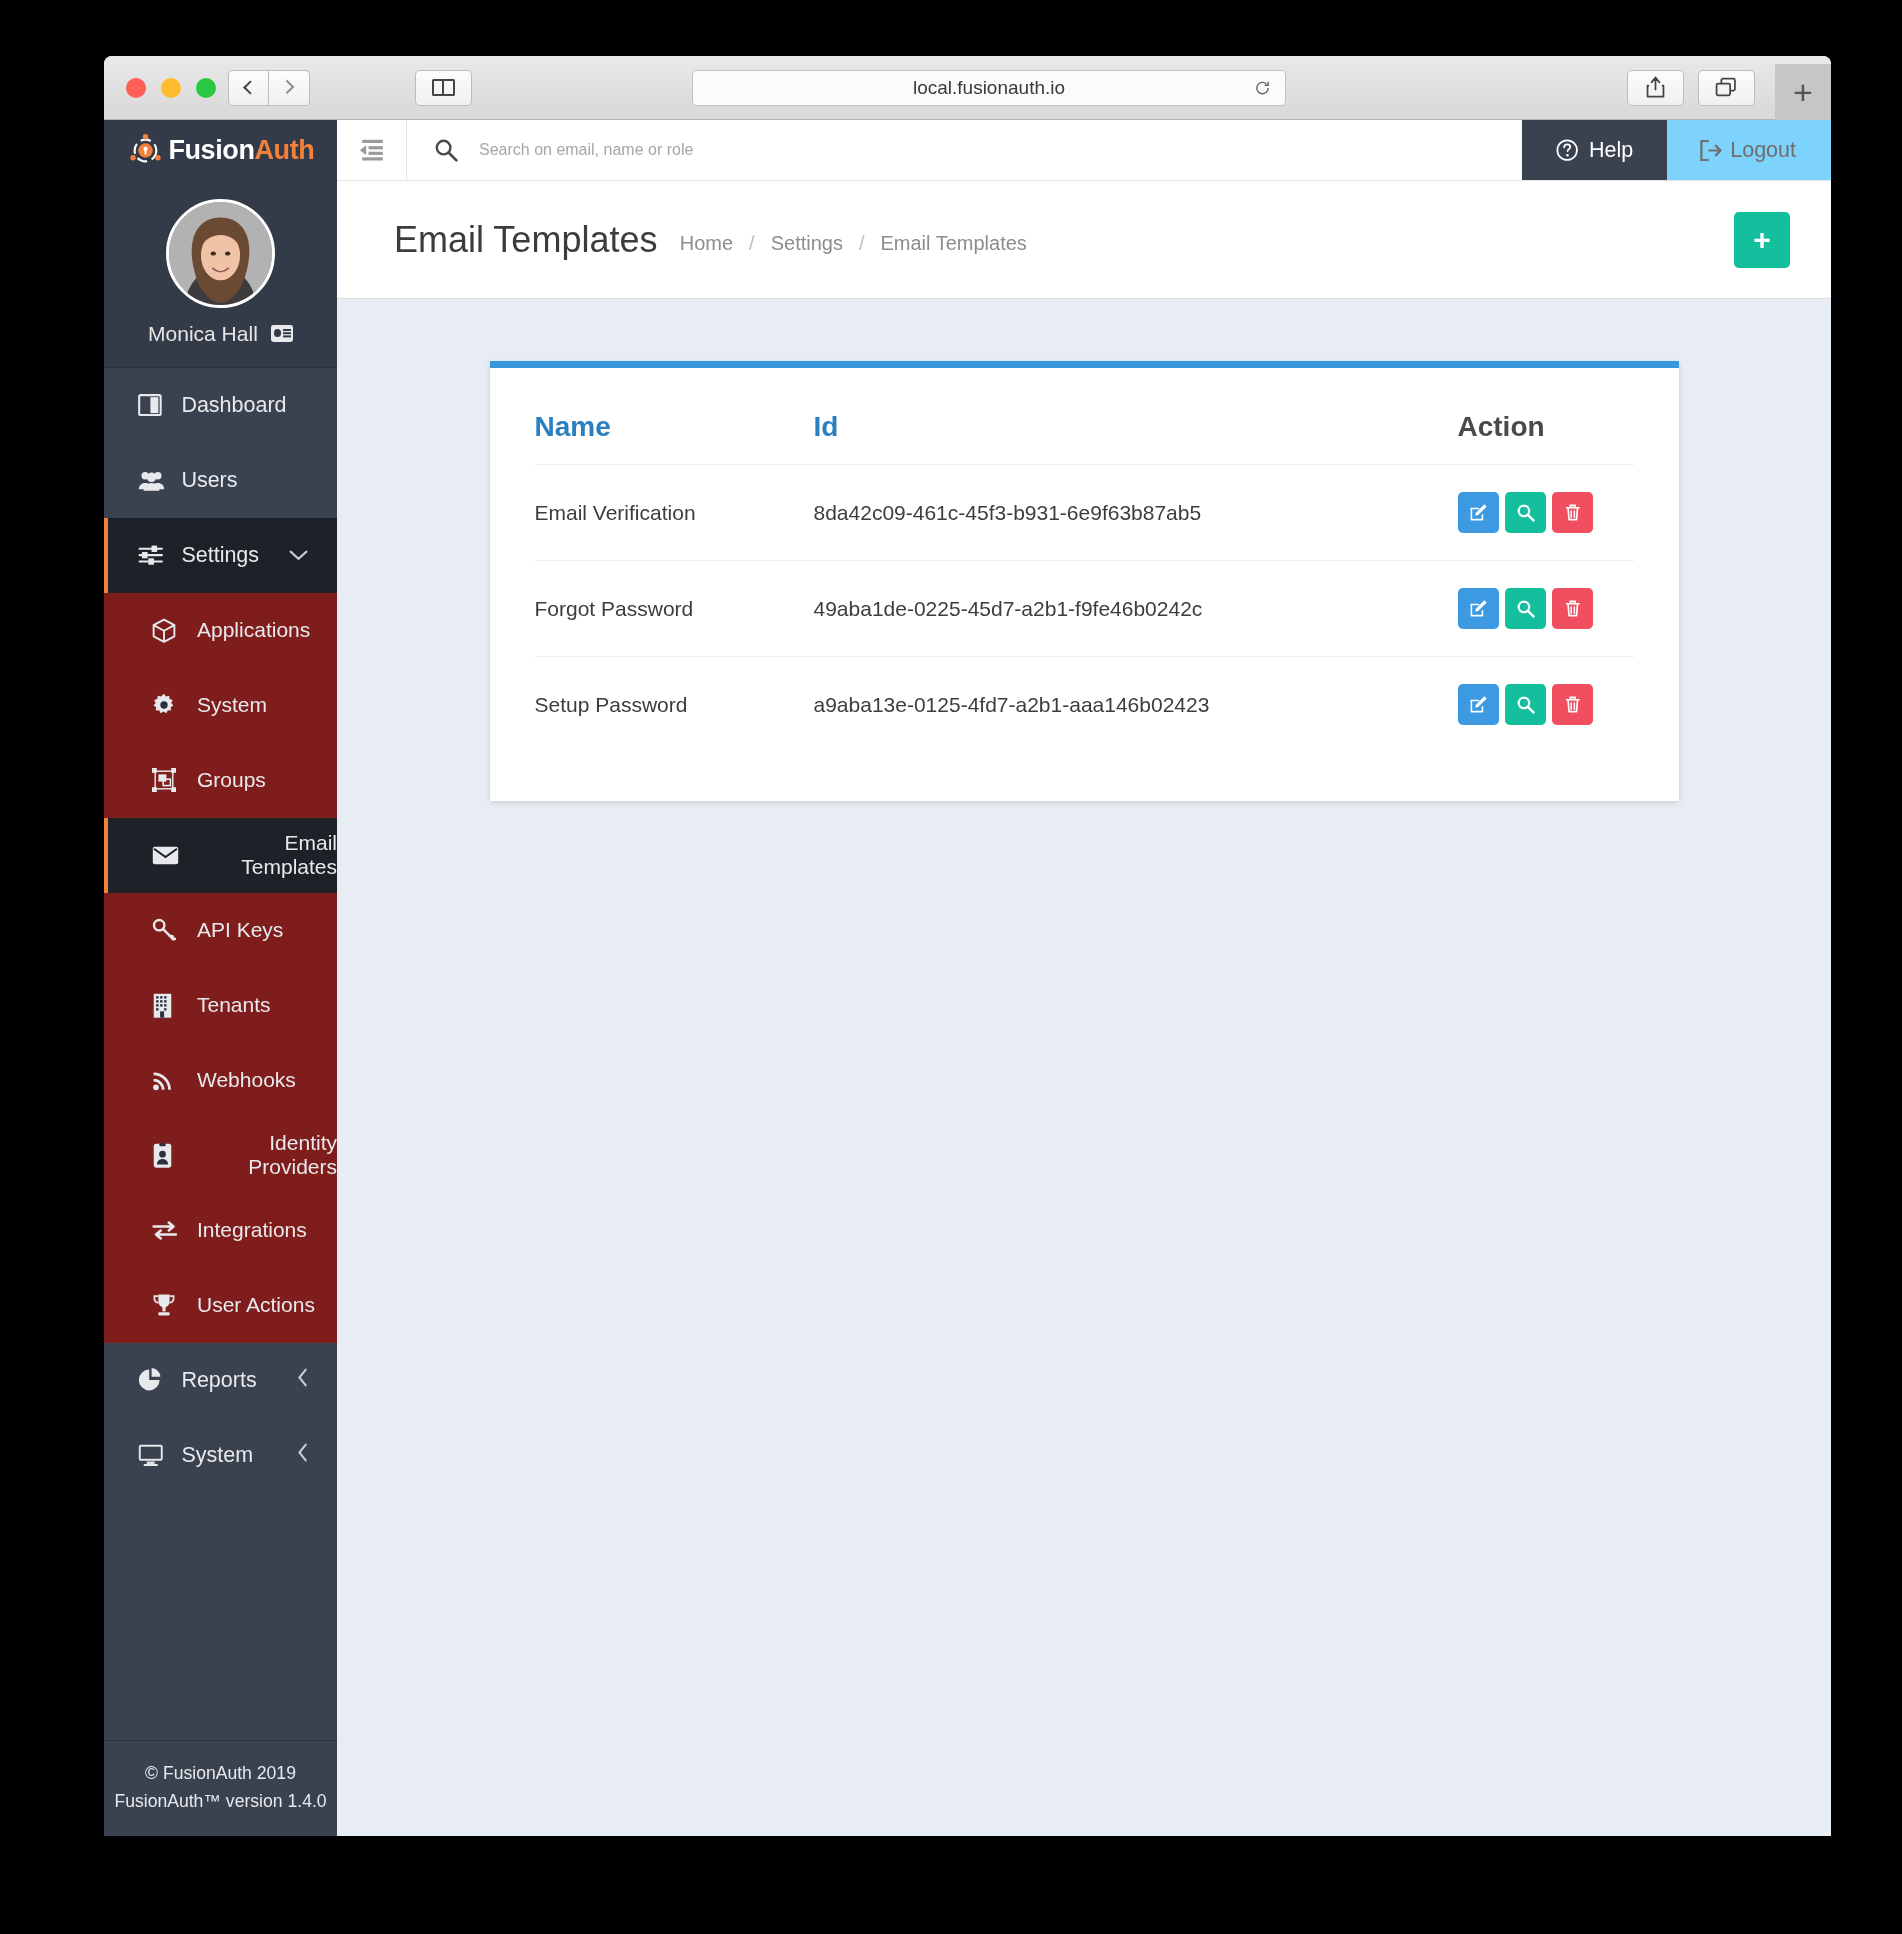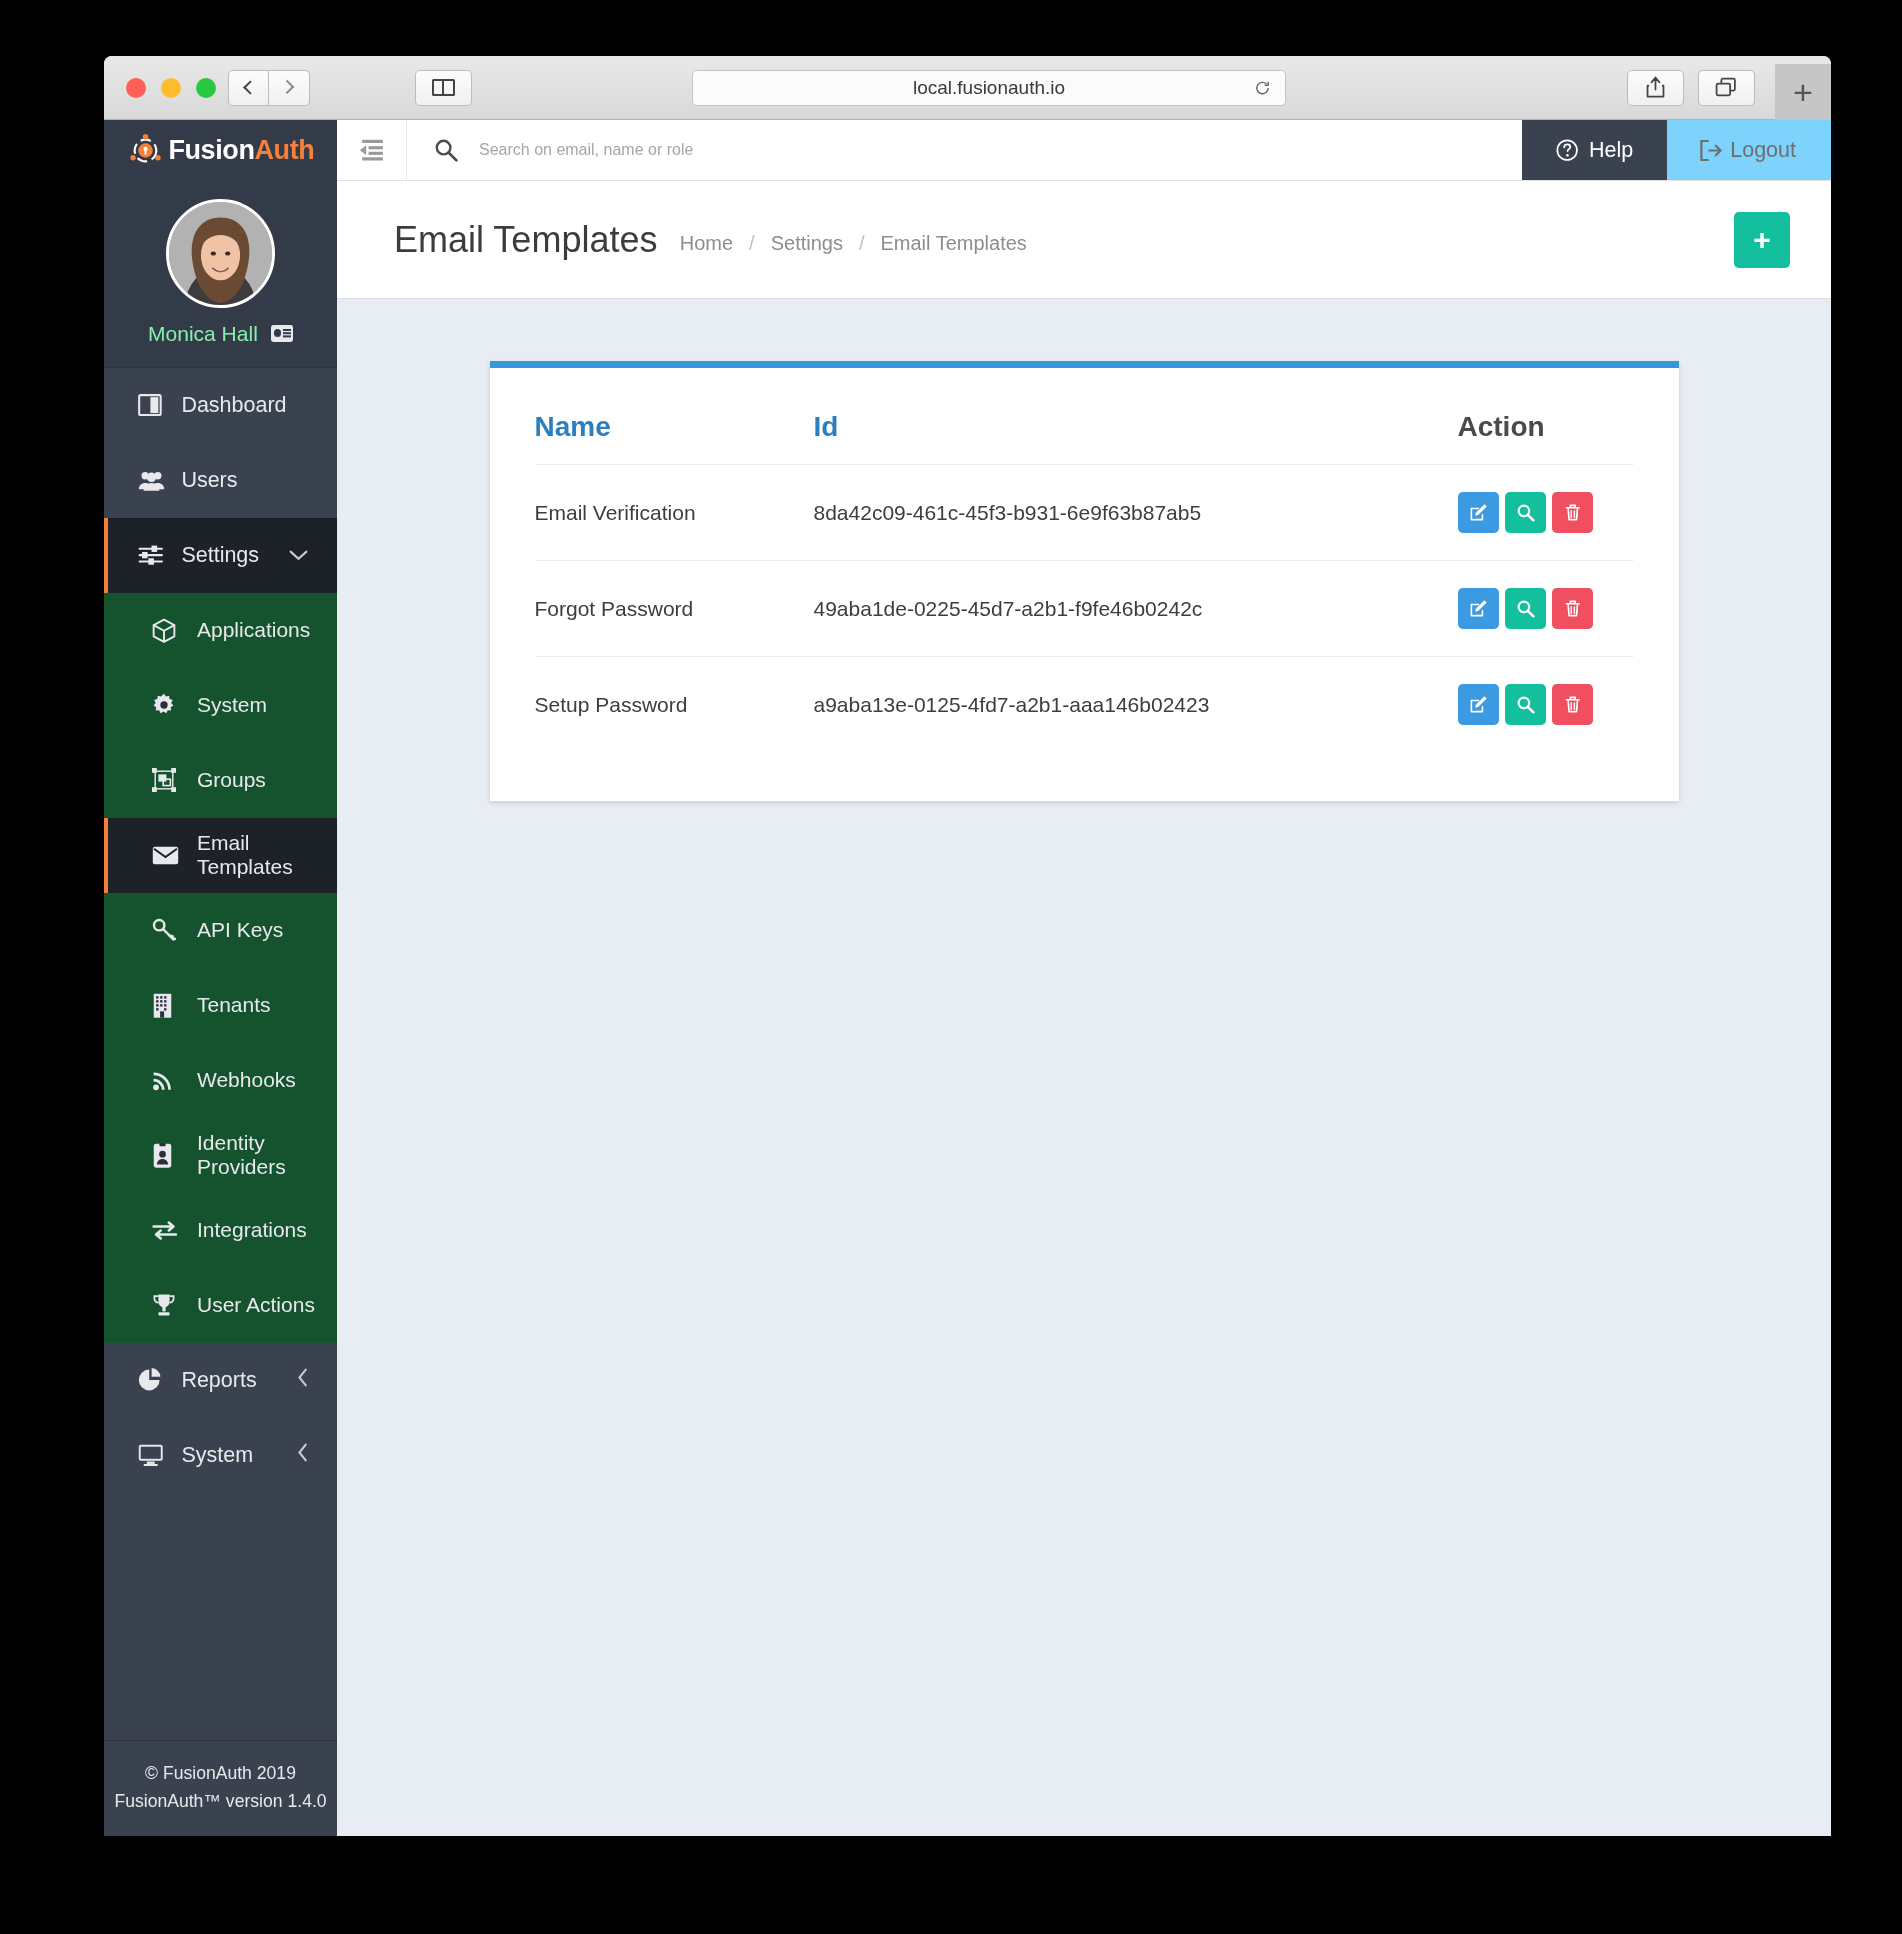--- a/index.html
+++ b/index.html
@@ -116,21 +116,21 @@
   .avatar {
     width: 109px; height: 109px; border-radius: 50%;
     margin: 0 auto 14.4px;
     border: 3.2px solid #fff;
     overflow: hidden;
     background: #b7b7b7;
     position: relative;
   }
   .avatar svg { display:block; width:100%; height:100%; }
   .profile-name-row { display: flex; align-items: center; justify-content: center; gap: 12.8px; }
-  .profile-name { color: #86efac; font-size: 21px; }
+  .profile-name { color: #e5e5e5; font-size: 21px; }
   .idcard {
     width: 22.3px; height: 17px; background: #e8e9ec; border-radius: 2.4px;
     position: relative; flex: 0 0 auto;
   }
   .idcard:before { content:''; position:absolute; left:3.2px; top:4px; width:7.2px; height:7.2px; border-radius:50%; background:#343b48; }
   .idcard:after  { content:''; position:absolute; right:2.4px; top:4px; width:8px; height:1.6px; background:#343b48;
                    box-shadow: 0 3.2px 0 #343b48, 0 6.4px 0 #343b48; }
 
   .nav { flex: 1 1 auto; overflow: hidden; }
   .nav-item {
@@ -143,21 +143,21 @@
     cursor: pointer;
   }
   .nav-item .ico { width: 37px; flex: 0 0 37px; display: flex; align-items: center; }
   .nav-item .ico svg { display:block; }
   .nav-item .label { margin-left: 6.4px; }
   .nav-item.active { background: #1d2229; }
   .nav-item.active:before {
     content:''; position:absolute; left:0; top:0; bottom:0; width:4px; background:#f4803a;
   }
   .nav-item .caret { position: absolute; right: 29px; color: #c9ccd2; font-size: 17.6px; }
-  .subnav { background: #14532d; }
+  .subnav { background: #7f1d1d; text-align: right; }
   .subnav .nav-item { padding-left: 48px; font-size: 21px; height: 75px; }
   .subnav .nav-item .label { margin-left: 8px; }
 
   .sidebar-footer {
     background: #3a4250;
     border-top: 0.8px solid #2d333f;
     padding: 17.6px 0 21px;
     text-align: center;
     color: #e8e9ec;
     font-size: 17.6px;

